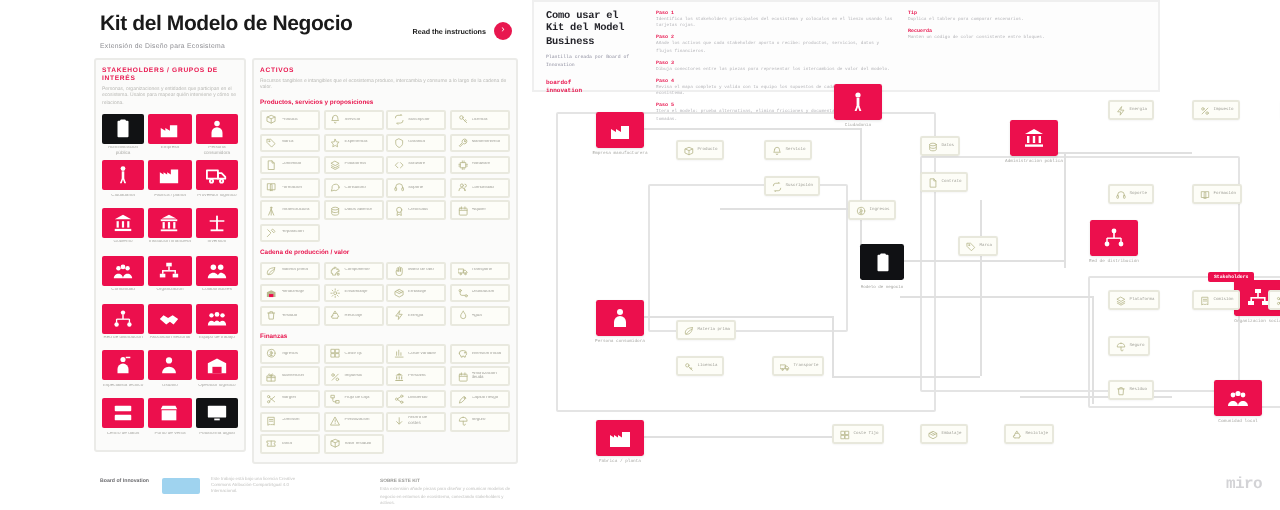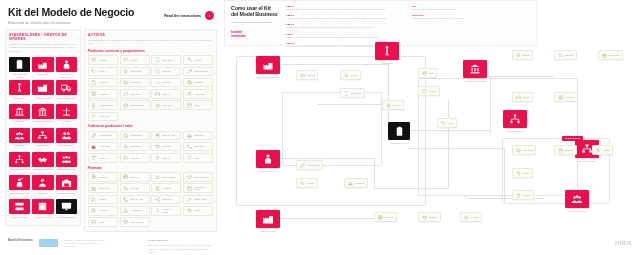--- a/index.html
+++ b/index.html
@@ -2,21 +2,21 @@
 <html><head>
 <meta charset="utf-8">
 <style>
   * { box-sizing: border-box; margin: 0; padding: 0; }
   html, body {
     width: 640px; height: 255px;
     background: #ffffff;
     font-family: "Liberation Sans", sans-serif;
     overflow: hidden;
   }
-  #app { position: relative; width: 640px; height: 255px; display: flex; }
+  #app { position: relative; width: 640px; height: 255px; display: flex; padding-left: 42px; }
 
   
   #poster {
     position: relative;
     width: 222px; height: 255px;
     background: #ffffff;
     flex: 0 0 222px;
     overflow: hidden;
   }
   .poster-head {
@@ -103,21 +103,21 @@
   .foot-badge {
     width: 19px; height: 8px; border-radius: 1px; background: #9fd3ef;
   }
   .foot-txt { font-size: 2.2px; color: #c4c4c2; line-height: 1.5; }
   .foot-right { margin-left: auto; max-width: 66px; }
   .foot-h { font-size: 2.4px; font-weight: bold; color: #9b9b98; margin-bottom: 1px; }
 
   
   #board {
     position: relative; flex: 1 1 auto; height: 255px;
-    background: #ffffff; overflow: hidden;
+    background: #ffffff; overflow: hidden; font-family: Liberation Mono, monospace;
   }
 
   
   .instr-panel {
     position: absolute; left: 2px; top: 0; width: 314px; height: 46px;
     background: #fdfdfd; border: .5px solid #efefef;
     display: flex; gap: 7px; padding: 4px 6px;
   }
   .ip-col1 { width: 48px; flex: 0 0 48px; }
   .ip-title {

